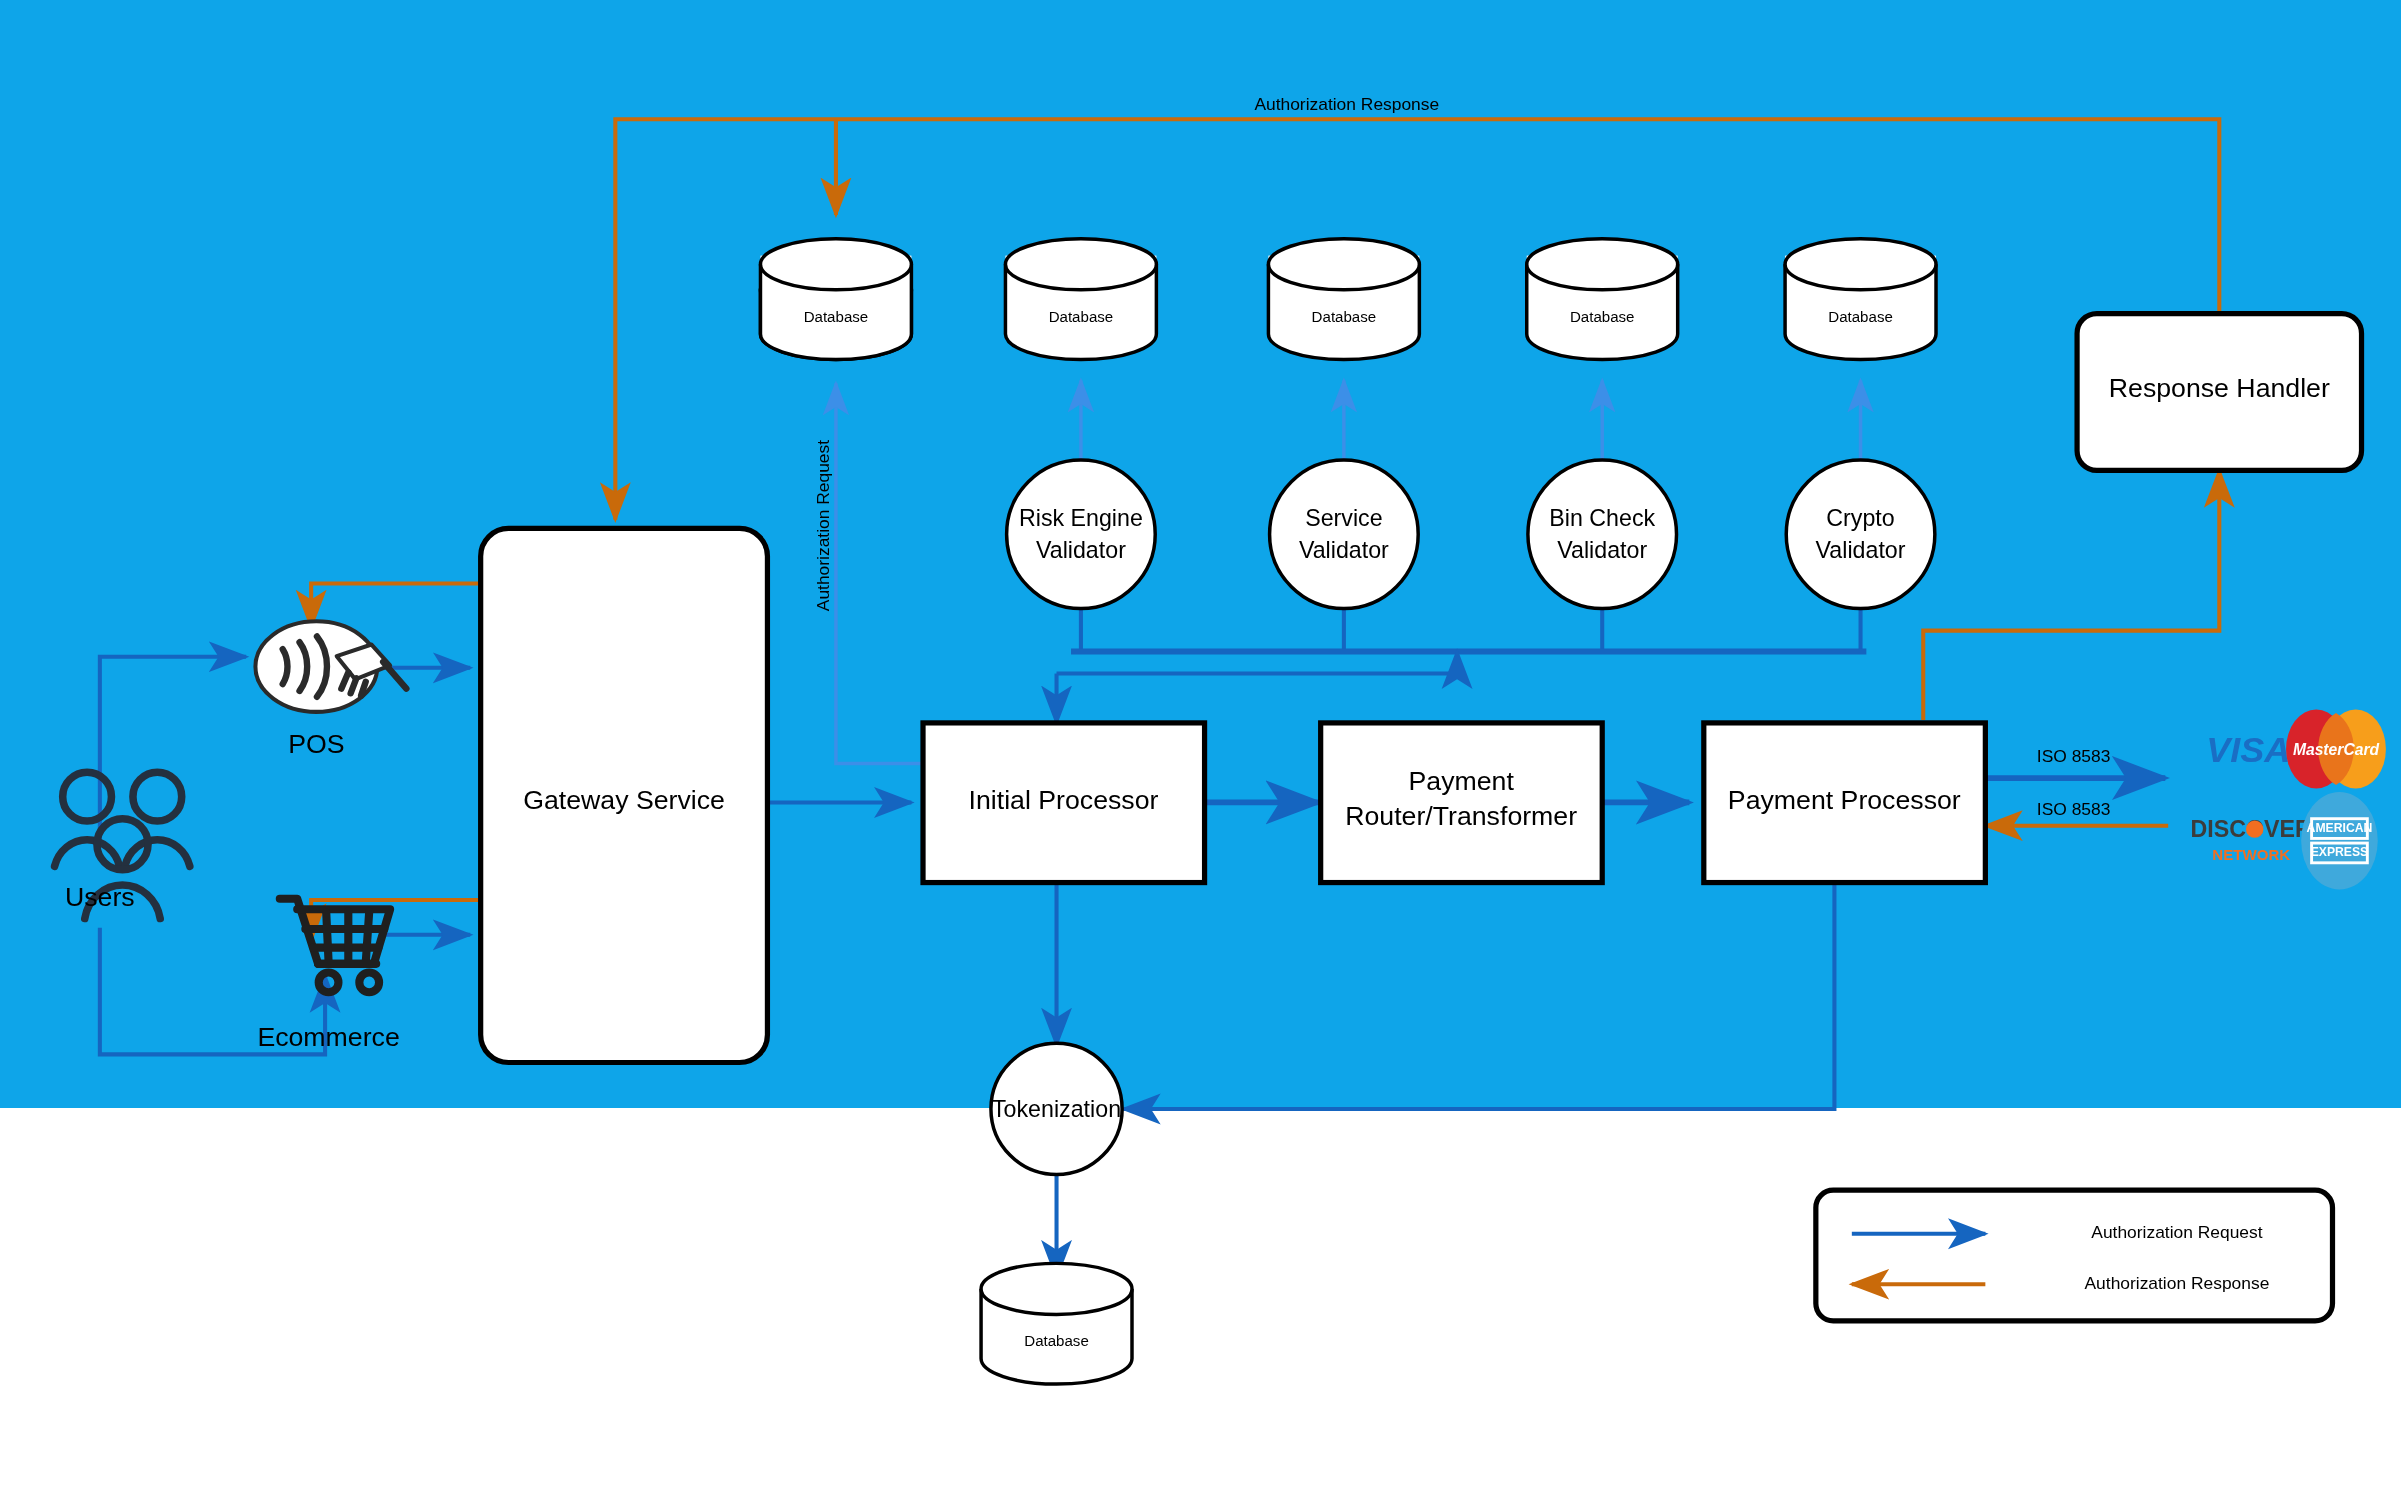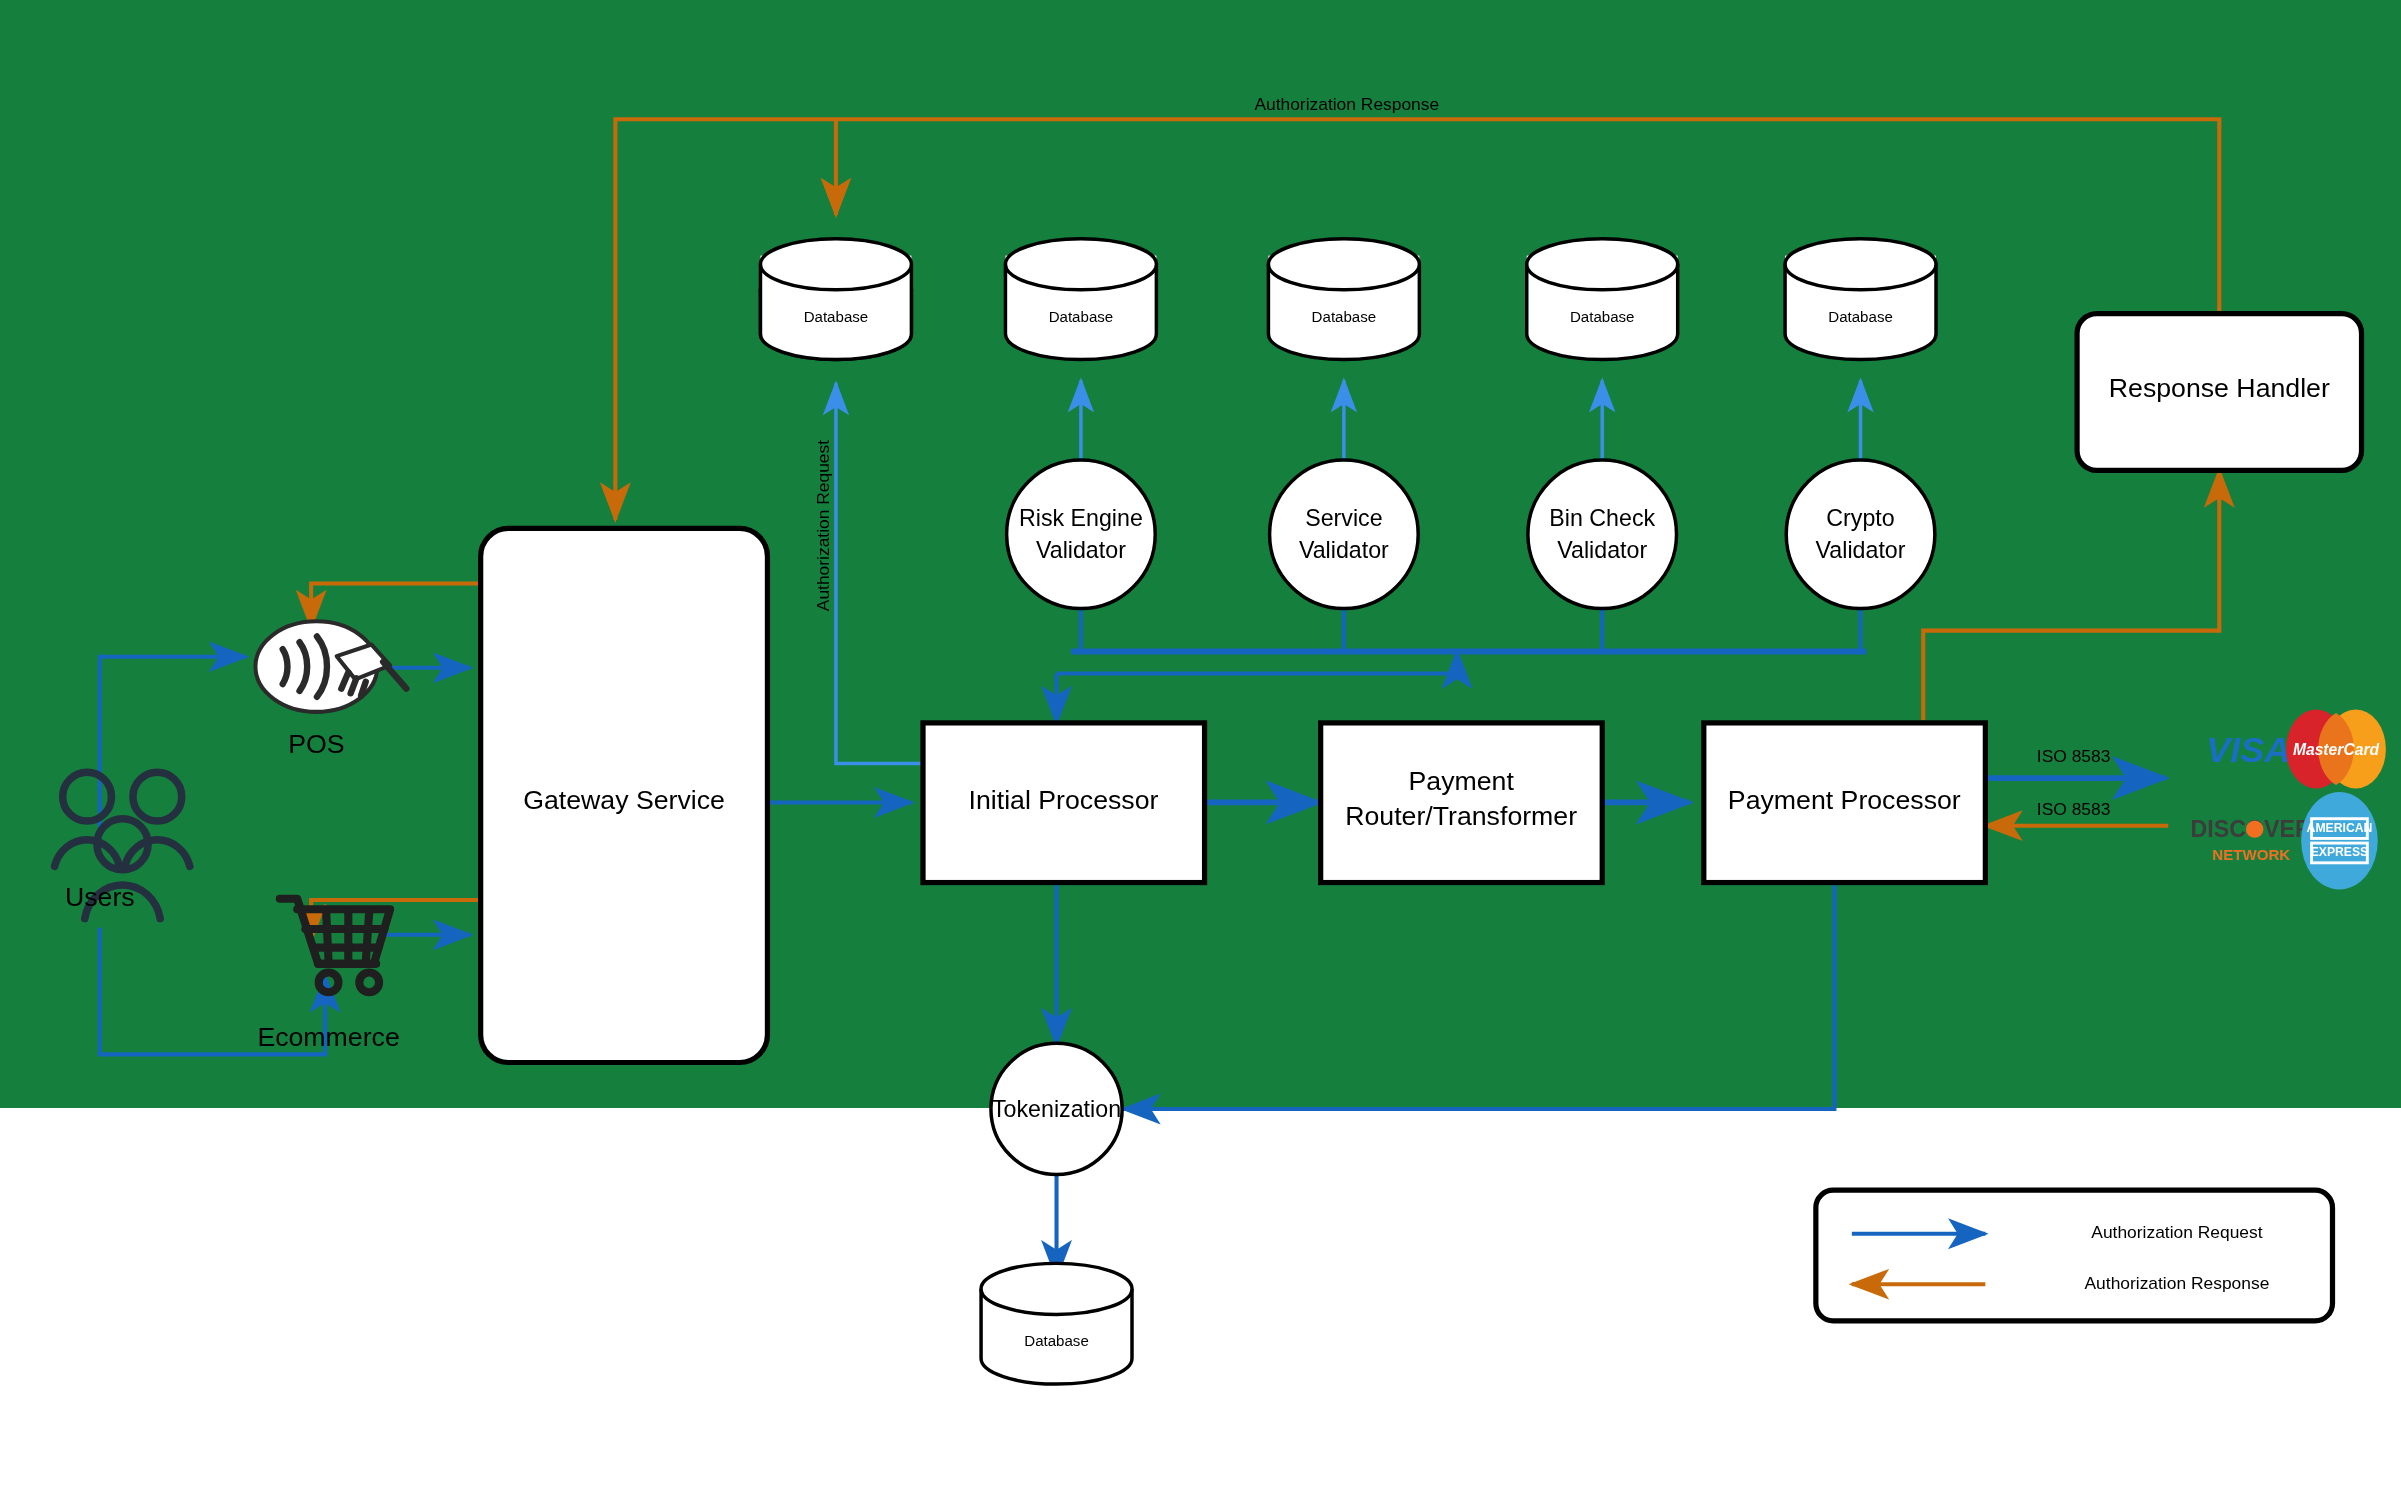--- a/index.html
+++ b/index.html
@@ -10,21 +10,21 @@
   body {
     width: 2401px;
     height: 1512px;
     font-family: "Liberation Sans", sans-serif;
     overflow: hidden;
   }
   #diagram-root {
     position: relative;
     width: 2401px;
     height: 1108px;
-    background: #15803d;
+    background: #0ea5e9;
   }
   svg#canvas {
     position: absolute;
     top: 0;
     left: 0;
     width: 2401px;
     height: 1512px;
   }
   .shape-stroke {
     fill: #ffffff;

